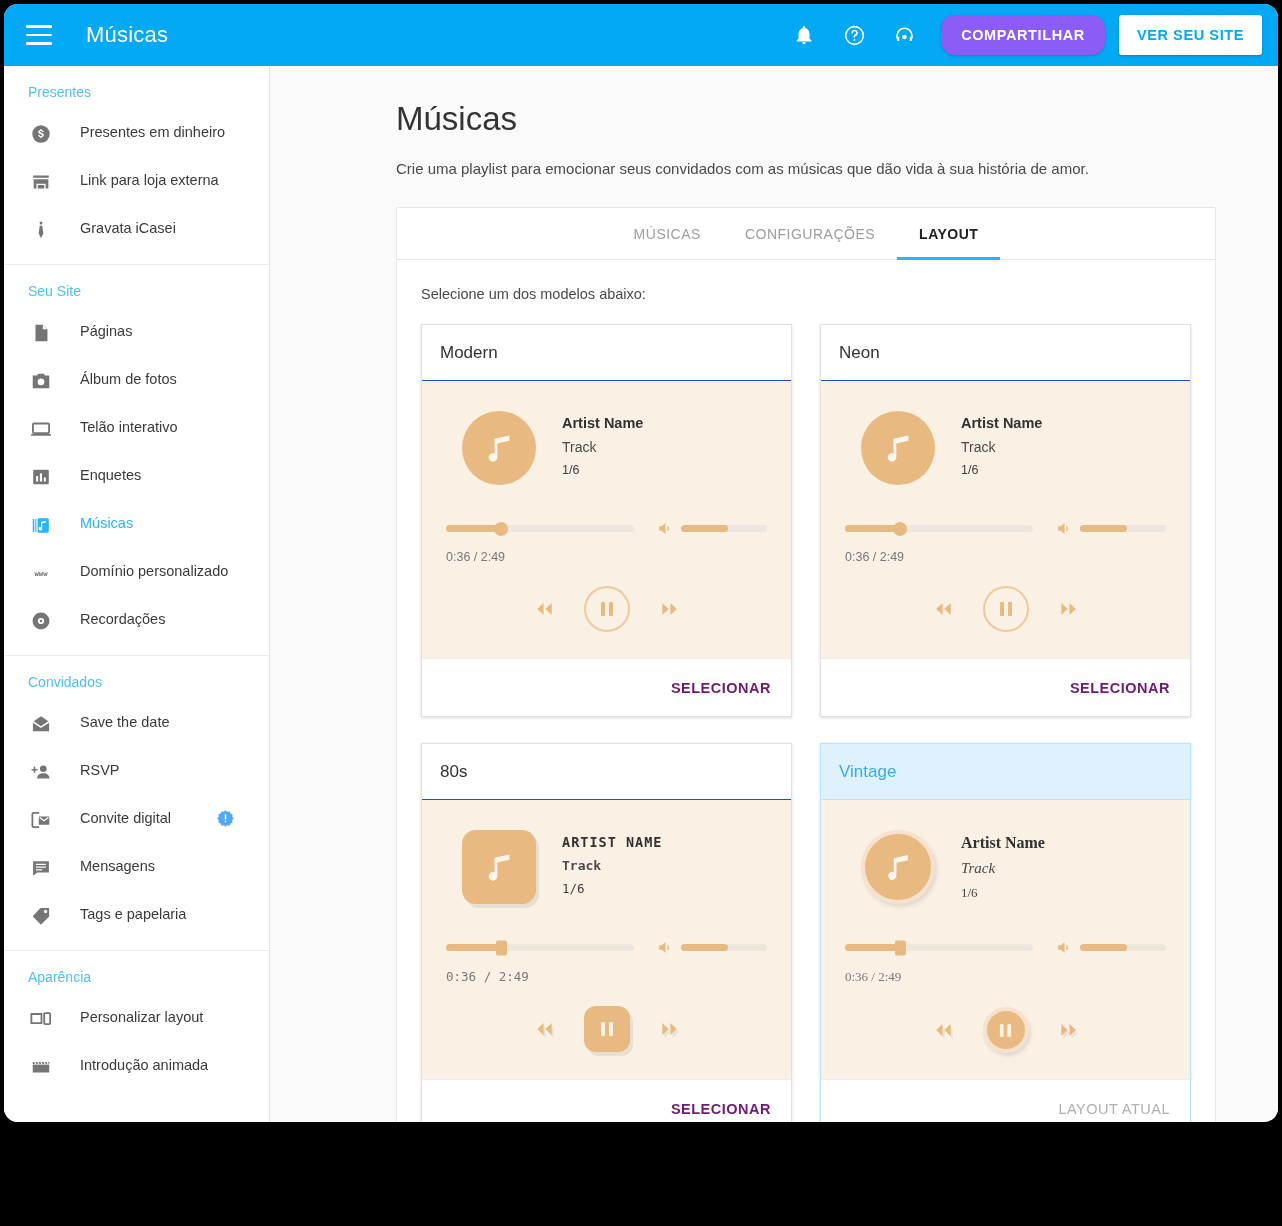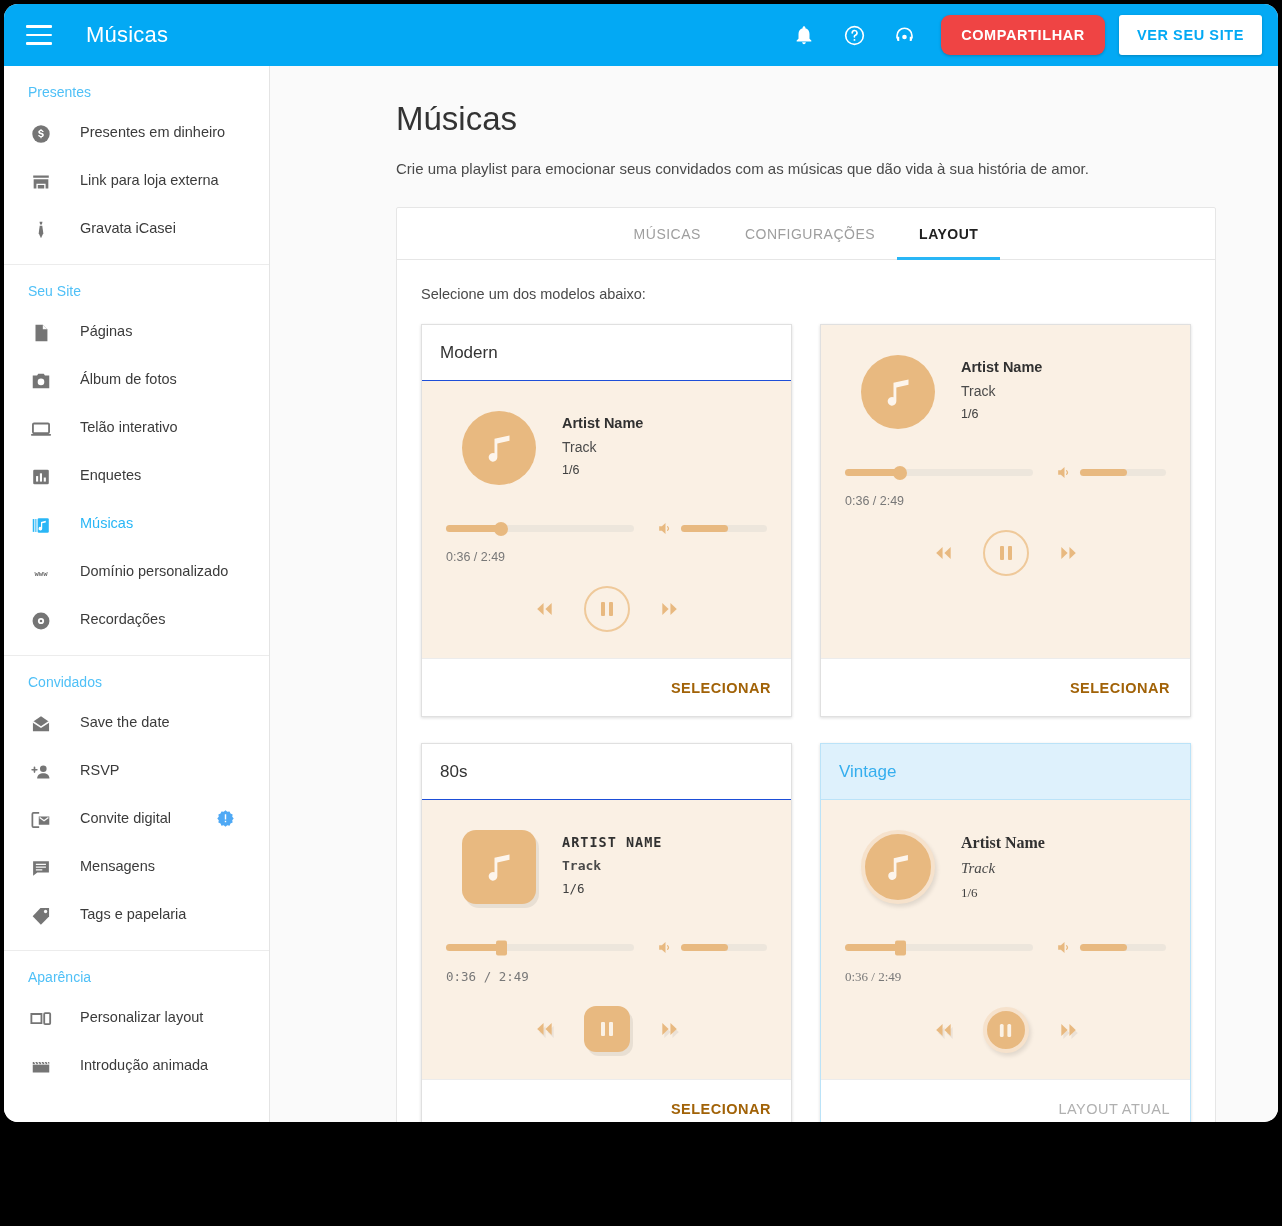--- a/index.html
+++ b/index.html
@@ -49,24 +49,24 @@
   .app-title { font-size: 22px; font-weight: 400; letter-spacing: .2px; }
   .topbar-spacer { flex: 1; }
   .icon-btn {
     width: 42px; height: 42px;
     display: flex; align-items: center; justify-content: center;
     cursor: pointer;
     color: #fff;
     margin: 0 4px;
   }
   .btn-share {
-    background: #ef4444;
+    background: #8b5cf6;
     color: #fff;
     border: none;
-    border-radius: 9px;
+    border-radius: 14px;
     font-size: 14.5px;
     font-weight: bold;
     letter-spacing: .6px;
     padding: 12px 20px;
     margin-left: 12px;
     cursor: pointer;
     font-family: inherit;
     box-shadow: 0 1px 3px rgba(0,0,0,.22);
   }
   .btn-site {
@@ -212,21 +212,21 @@
   }
   .lcard-foot {
     height: 58px;
     display: flex;
     align-items: center;
     justify-content: flex-end;
     padding: 0 20px;
     border-top: 1px solid #ececec;
   }
   .foot-action {
-    color: #a16207;
+    color: #701a75;
     font-size: 14.5px;
     font-weight: bold;
     letter-spacing: .5px;
     cursor: pointer;
     background: none; border: none;
     font-family: inherit;
   }
   .foot-action.disabled { color: #b0b0b0; font-weight: normal; cursor: default; }
 
   
@@ -653,20 +653,21 @@
                         </svg>
                     </span>
                   </div>
                 </div>
                 <div class="lcard-foot">
                   <button class="foot-action">SELECIONAR</button>
                 </div>
               </div>
 
               <div class="lcard style-neon">
+                <div class="lcard-head">Neon</div>
                 <div class="player">
                   <div class="p-top">
                     <div class="p-art circle">
                       <svg width="36" height="36" viewBox="0 0 24 24" fill="currentColor">
                           <path d="M19 3.6l-10 2.2v9.7a2.9 2.9 0 1 0 1.9 2.7V9l8.1-1.8z"></path>
                         </svg>
                     </div>
                     <div class="p-meta">
                       <div class="p-artist">Artist Name</div>
                       <div class="p-track">Track</div>

